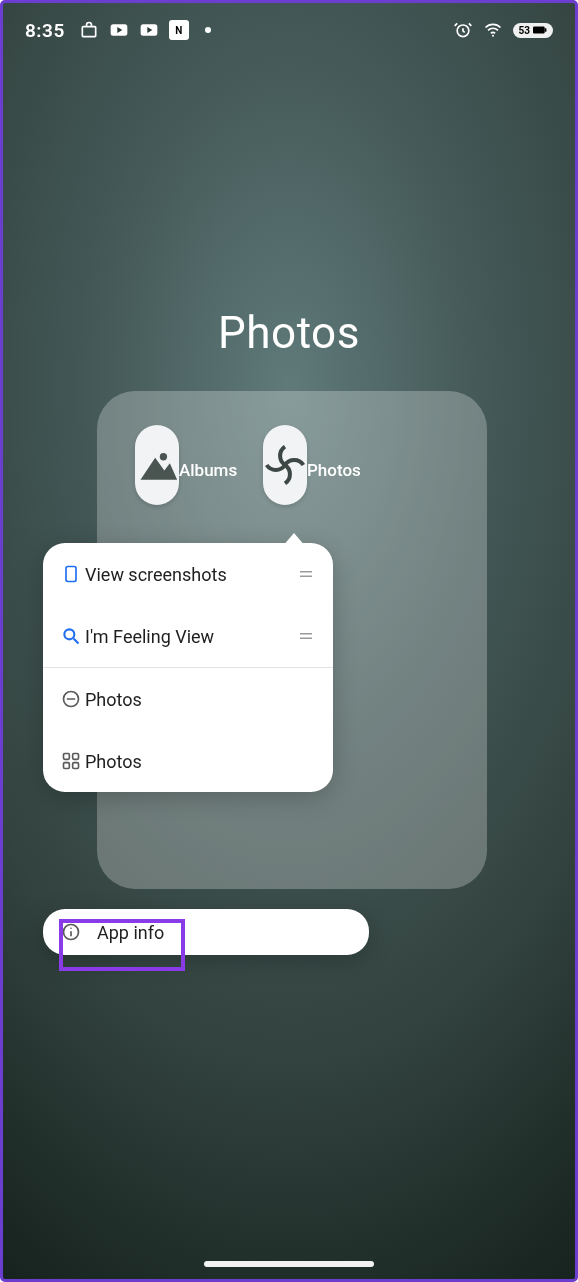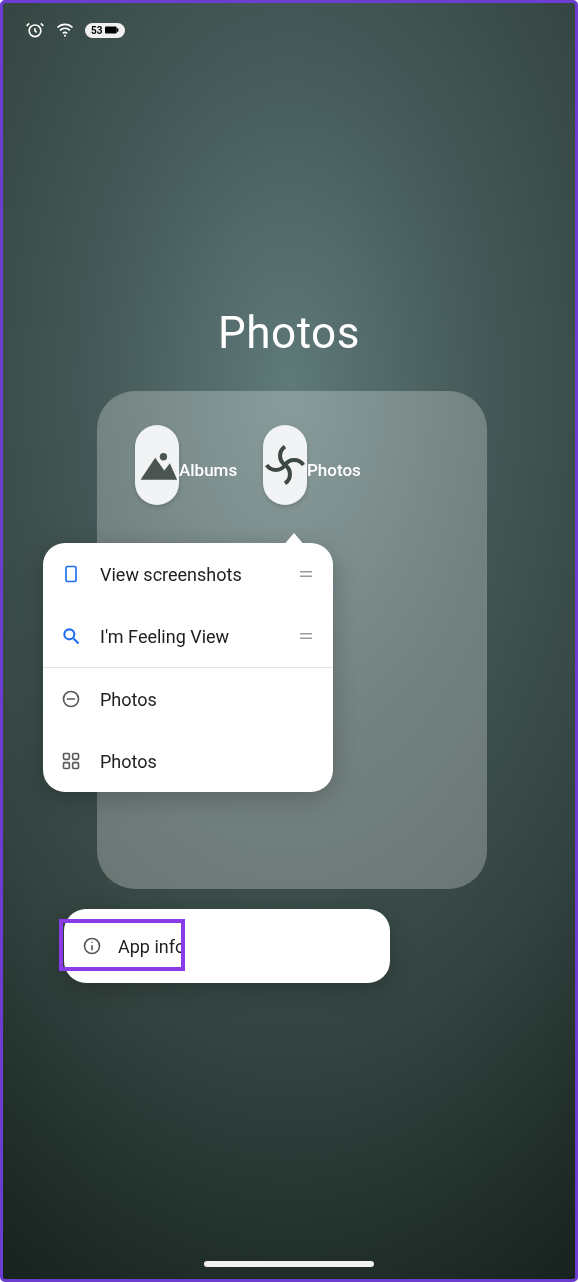--- a/index.html
+++ b/index.html
@@ -117,43 +117,42 @@
     color:#1f1f1f;
     font-size:18px;
     font-weight: 400;
     overflow:hidden;
     box-shadow: 0 6px 24px rgba(0,0,0,.22);
   }
   .mi {
     display:flex; align-items:center;
     padding: 0 18px;
     height: 62px;
-    gap: 19px;
+    gap: 4px;
   }
   .mi .ic { width:20px; height:20px; flex:0 0 20px; display:flex; align-items:center; justify-content:center; color:#1f6ef0;}
   .mi .ic.grey { color:#5a5a5a; }
   .mi .lbl { flex:1; }
   .mi .drag { color:#9b9b9b; display:flex; align-items:center;}
   .mi .drag svg{ width:18px;height:18px;}
   .sep { height:1px; background:#e3e3e3; margin:0; }
 
   .menu2 {
     position:absolute;
     top: 906px;
     left: 40px;
     width: 290px;
-    height: 74px;
+    height: 46px;
     background:#fff;
     border-radius: 22px;
     z-index:4;
     color:#1f1f1f;
     font-size:18px;
     display:flex; align-items:center; padding:0 18px; gap:16px;
     box-shadow: 0 6px 24px rgba(0,0,0,.22);
-    margin-left: 21px;
   }
   .menu2 .ic { width:20px;height:20px;flex:0 0 20px; color:#5a5a5a; display:flex; align-items:center; justify-content:center;}
   .purple-hl {
     position:absolute;
     top: 916px;
     left: 56px;
     width: 118px;
     height: 44px;
     border: 4px solid #8a3be8;
     z-index:6;
@@ -171,20 +170,43 @@
     border-radius:3px;
     background:#f2f2f2;
   }
 </style>
 </head>
 <body>
 
 <div class="frame">
 
   <div class="sb">
+    <div class="sb-left">
+      <span class="sb-time">8:35</span>
+      <span class="sb-ico">
+        <svg viewBox="0 0 24 24" fill="none" stroke="#fff" stroke-width="2">
+            <rect x="4" y="8" width="16" height="12" rx="1"></rect>
+            <path d="M9 8V6a3 3 0 0 1 6 0v2"></path>
+          </svg>
+      </span>
+      <span class="sb-ico">
+        <svg viewBox="0 0 24 24">
+            <rect x="2" y="5" width="20" height="14" rx="3" fill="#fff"></rect>
+            <path d="M10 8.5v7l6-3.5z" fill="#2a3a36"></path>
+          </svg>
+      </span>
+      <span class="sb-ico">
+        <svg viewBox="0 0 24 24">
+            <rect x="2" y="5" width="20" height="14" rx="3" fill="#fff"></rect>
+            <path d="M10 8.5v7l6-3.5z" fill="#2a3a36"></path>
+          </svg>
+      </span>
+      <span class="sb-chip">N</span>
+      <span class="sb-dot"></span>
+    </div>
     <div class="sb-right">
       <span class="sb-ico">
         <svg viewBox="0 0 24 24" fill="none" stroke="#fff" stroke-width="2">
             <circle cx="12" cy="13" r="7"></circle>
             <path d="M12 10v3l2 2"></path>
             <path d="M5 4l-3 3M19 4l3 3"></path>
           </svg>
       </span>
       <span class="sb-ico">
         <svg viewBox="0 0 24 24" fill="none" stroke="#fff" stroke-width="2">

